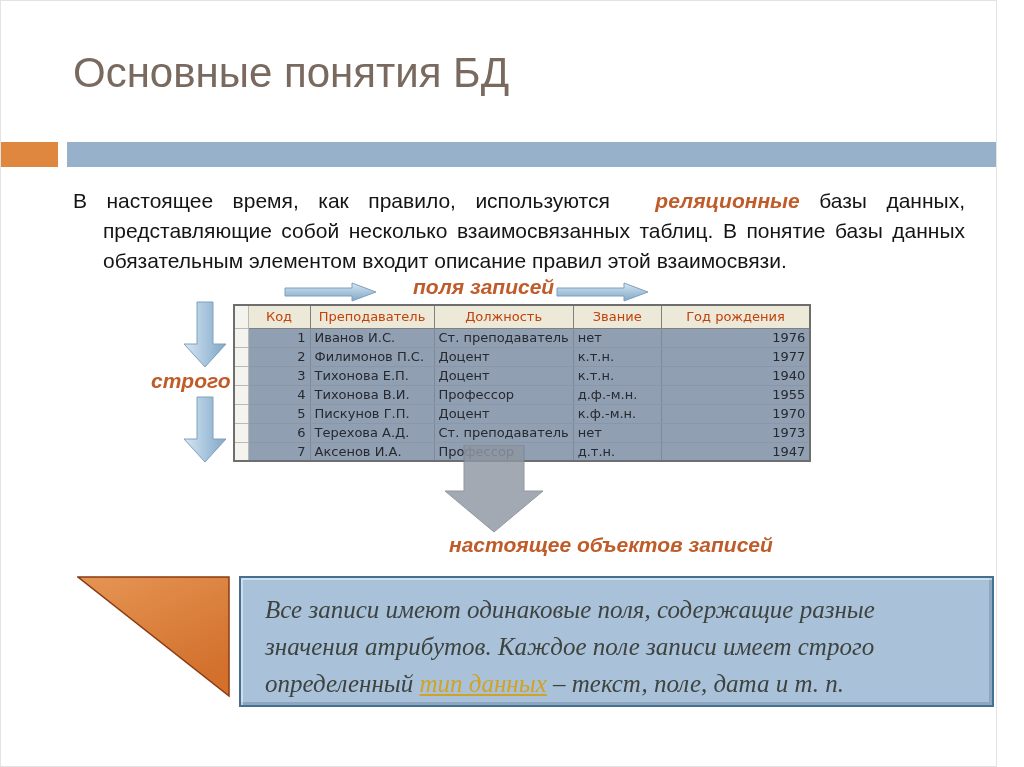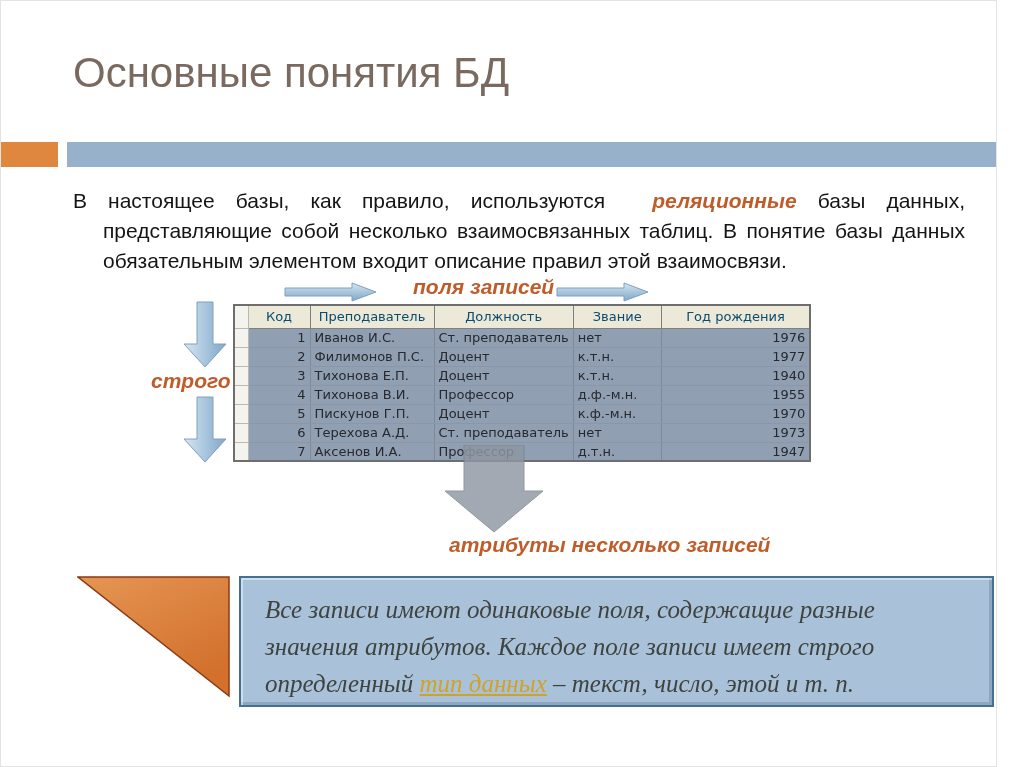--- a/index.html
+++ b/index.html
@@ -36,21 +36,21 @@
   .acc-table{
     position:absolute;left:232px;top:303px;border-collapse:collapse;
     font-family:"DejaVu Sans",sans-serif;font-size:13px;color:#26292e;
     border:2px solid #6e6e6e;table-layout:fixed;
   }
   .acc-table td,.acc-table th{
     height:19px;padding:0 4px;overflow:hidden;white-space:nowrap;box-sizing:border-box;
   }
   .acc-table th{
     background:#ece9d8;border:1px solid #808080;font-weight:normal;
-    text-align:center;height:23px;color:#0c4a6e;
+    text-align:center;height:23px;color:#c2410c;
   }
   .acc-table td{border:1px solid #7e8999;border-top:1px solid #a2adbc;border-bottom:1px solid #8b97a8;}
   .row-hl td{background:#919fb3;}
   .sel-cell{background:#f4f3ee !important;border:1px solid #b9b9b3 !important;}
   .num{text-align:right;}
   .row-footer td{background:#ffffff;border:1px solid #9aa0a8;color:#000;}
   
   .callout-box{
     position:absolute;left:238px;top:575px;width:755px;height:131px;box-sizing:border-box;
     background:#a9c2d9;border:2px solid #44718f;
@@ -65,25 +65,25 @@
 </style>
 </head>
 <body>
 
 <div id="slide">
 
   <div class="title">Основные понятия БД</div>
   <div class="band-orange"></div>
   <div class="band-blue"></div>
 
-  <div class="para"><span>В настоящее базы, как правило, используются </span><span class="rel">реляционные</span><span> базы данных, представляющие собой несколько взаимосвязанных таблиц. В понятие базы данных обязательным элементом входит описание правил этой взаимосвязи.</span></div>
+  <div class="para"><span>В настоящее время, как правило, используются </span><span class="rel">реляционные</span><span> базы данных, представляющие собой несколько взаимосвязанных таблиц. В понятие базы данных обязательным элементом входит описание правил этой взаимосвязи.</span></div>
 
   <div class="dlabel" id="fields-label">поля записей</div>
   <div class="dlabel" id="records-label">строго</div>
-  <div class="dlabel" id="attributes-label">атрибуты несколько записей</div>
+  <div class="dlabel" id="attributes-label">настоящее объектов записей</div>
 
   <svg class="arr" style="left:283px;top:280px;" width="94" height="22">
     <defs>
       <linearGradient id="bluegrad" x1="0" y1="0" x2="0" y2="1">
         <stop offset="0" stop-color="#d9e6f1"></stop>
           <stop offset="0.5" stop-color="#a9c6de"></stop>
           <stop offset="1" stop-color="#82a7c6"></stop>
       </linearGradient>
     </defs>
     <path d="M1,7 H68 V2 L92,11 L68,20 V15 H1 Z" fill="url(#bluegrad)" stroke="#7fa0bd" stroke-width="1"></path>
@@ -191,16 +191,16 @@
     <defs>
       <linearGradient id="orgrad" x1="0" y1="0" x2="0.6" y2="1">
         <stop offset="0" stop-color="#e69554"></stop>
           <stop offset="1" stop-color="#d2702c"></stop>
       </linearGradient>
     </defs>
     <polygon points="1,1 152,1 152,120" fill="url(#orgrad)" stroke="#8a3a12" stroke-width="1.5"></polygon>
   </svg>
 
   <div class="callout-box">
-    <div class="callout-text"><span>Все записи имеют одинаковые поля, содержащие разные значения атрибутов. Каждое поле записи имеет строго определенный </span><span class="type-link">тип данных</span><span> –  текст, число, этой и т. п.</span></div>
+    <div class="callout-text"><span>Все записи имеют одинаковые поля, содержащие разные значения атрибутов. Каждое поле записи имеет строго определенный </span><span class="type-link">тип данных</span><span> –  текст, поле, дата и т. п.</span></div>
   </div>
 
 </div>
 
 </body></html>

